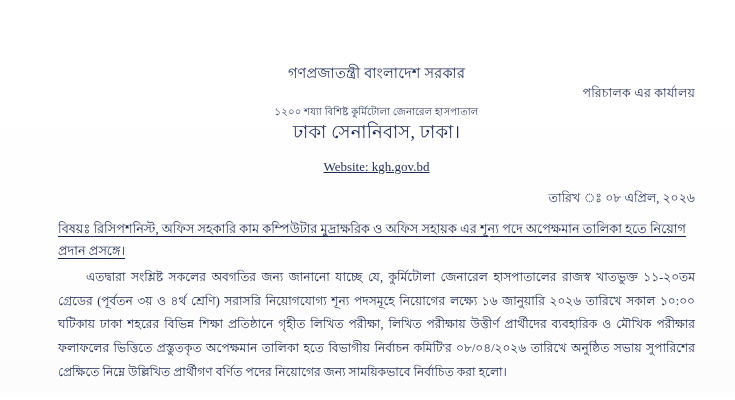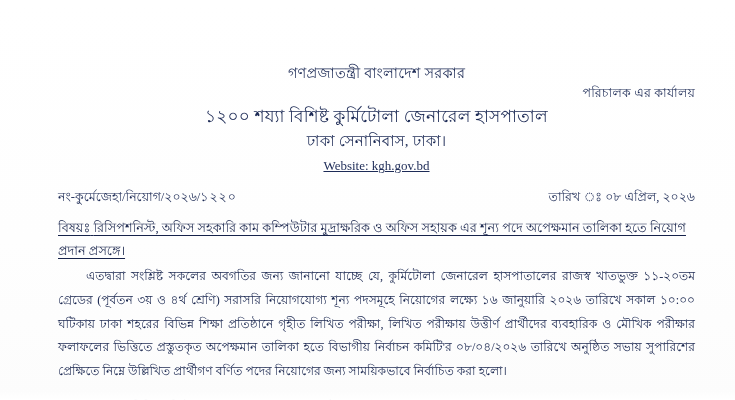--- a/index.html
+++ b/index.html
@@ -42,24 +42,24 @@
     padding-top: 62px;
     line-height: 1.55;
   }
   .hdr-line {
     font-size: 13.5px;
     color: #1c2a55;
     letter-spacing: 0.2px;
   }
   .hdr-line.l1 { font-size: 14.5px; }
   .hdr-line.l2 { font-size: 12.5px; text-align: right; }
-  .hdr-line.l3 { font-size: 17px; }
-  .hdr-line.l4 { font-size: 15px; }
+  .hdr-line.l3 { font-size: 10px; }
+  .hdr-line.l4 { font-size: 18px; }
   .website {
-    margin-top: 3px;
+    margin-top: 10px;
     font-size: 13px;
     color: #1d2b57;
     text-decoration: underline;
     display: inline-block;
   }
   .meta-row {
     position: relative;
     margin-top: 10px;
     height: 20px;
     font-size: 12.5px;
@@ -130,23 +130,20 @@
 
     <div class="header-block">
       <div class="hdr-line l1">গণপ্রজাতন্ত্রী বাংলাদেশ সরকার</div>
       <div class="hdr-line l2">পরিচালক এর কার্যালয়</div>
       <div class="hdr-line l3">১২০০ শয্যা বিশিষ্ট কুর্মিটোলা জেনারেল হাসপাতাল</div>
       <div class="hdr-line l4">ঢাকা সেনানিবাস, ঢাকা।</div>
       <a class="website" href="#">Website: kgh.gov.bd</a>
     </div>
 
     <div class="meta-row">
-      <div class="memo-no">
-        <span>নং-কুর্মেজেহা/নিয়োগ/২০২৬/</span><span class="num">১২২০</span>
-      </div>
       <div class="memo-date">তারিখ ঃ ০৮ এপ্রিল, ২০২৬</div>
     </div>
 
     <div class="subject">
       <span class="lbl">বিষয়ঃ</span>
       <span>রিসিপশনিস্ট, অফিস সহকারি কাম কম্পিউটার মুদ্রাক্ষরিক ও অফিস সহায়ক এর শূন্য পদে অপেক্ষমান তালিকা হতে নিয়োগ প্রদান প্রসঙ্গে।</span>
     </div>
 
     <div class="body-para"><span class="indent"></span><span>এতদ্বারা সংশ্লিষ্ট সকলের অবগতির জন্য জানানো যাচ্ছে যে, কুর্মিটোলা জেনারেল হাসপাতালের রাজস্ব খাতভুক্ত ১১-২০তম গ্রেডের (পূর্বতন ৩য় ও ৪র্থ শ্রেণি) সরাসরি নিয়োগযোগ্য শূন্য পদসমূহে নিয়োগের লক্ষ্যে ১৬ জানুয়ারি ২০২৬ তারিখে সকাল ১০:০০ ঘটিকায় ঢাকা শহরের বিভিন্ন শিক্ষা প্রতিষ্ঠানে গৃহীত লিখিত পরীক্ষা, লিখিত পরীক্ষায় উত্তীর্ণ প্রার্থীদের ব্যবহারিক ও মৌখিক পরীক্ষার ফলাফলের ভিত্তিতে প্রস্তুতকৃত অপেক্ষমান তালিকা হতে বিভাগীয় নির্বাচন কমিটি'র ০৮/০৪/২০২৬ তারিখে অনুষ্ঠিত সভায় সুপারিশের প্রেক্ষিতে নিম্নে উল্লিখিত প্রার্থীগণ বর্ণিত পদের নিয়োগের জন্য সাময়িকভাবে নির্বাচিত করা হলো।</span></div>
 

